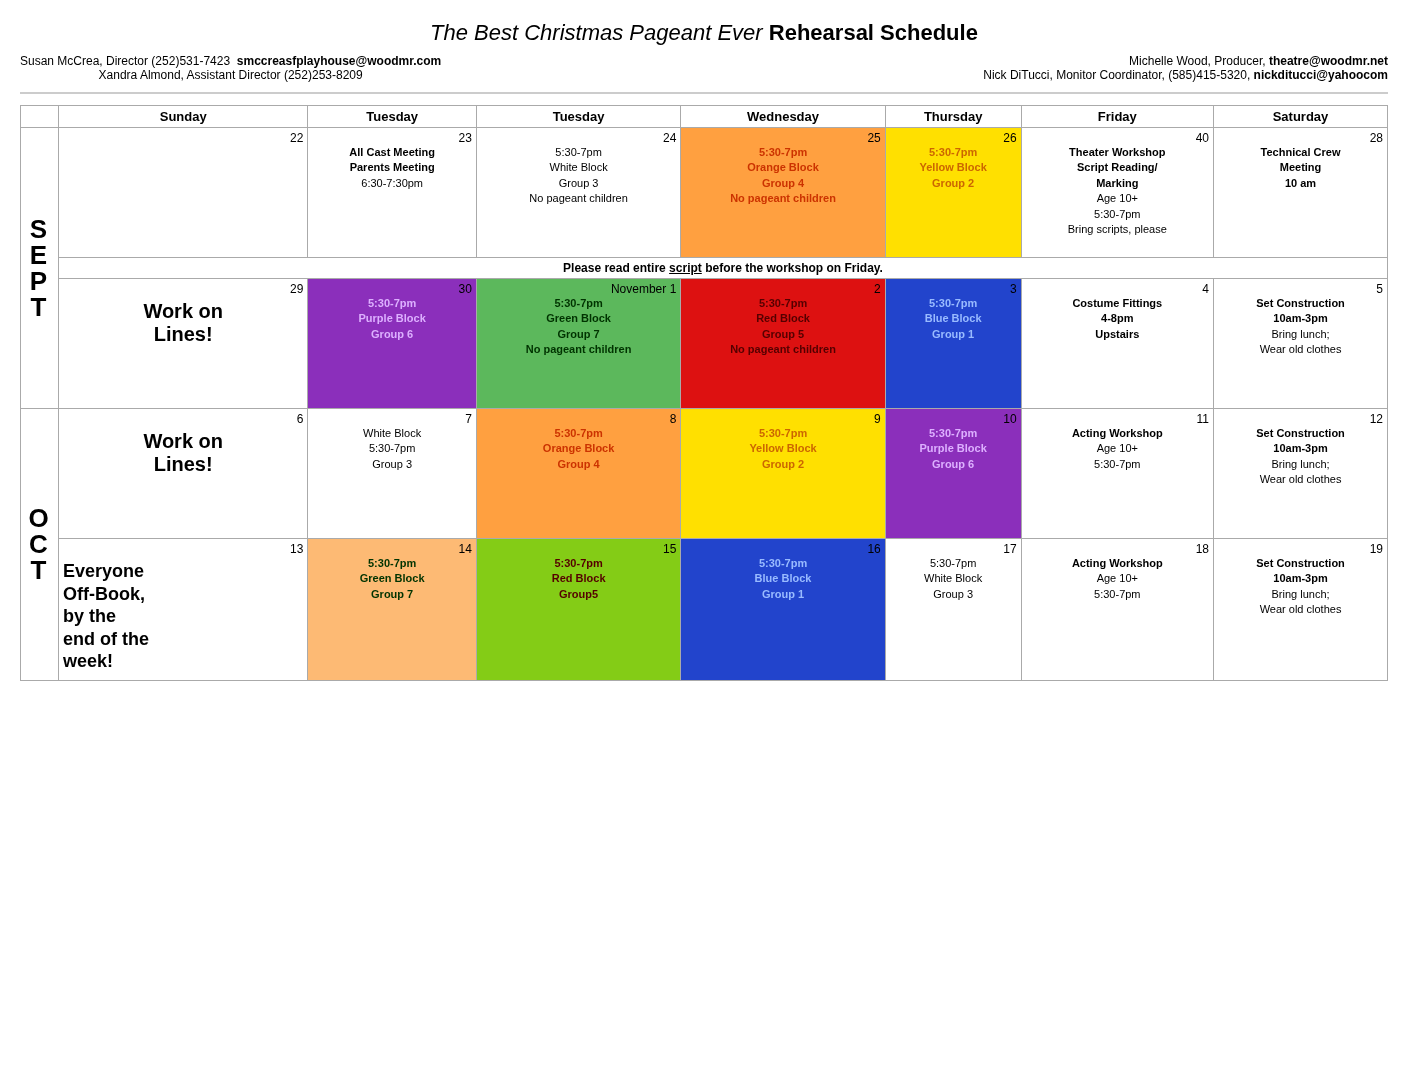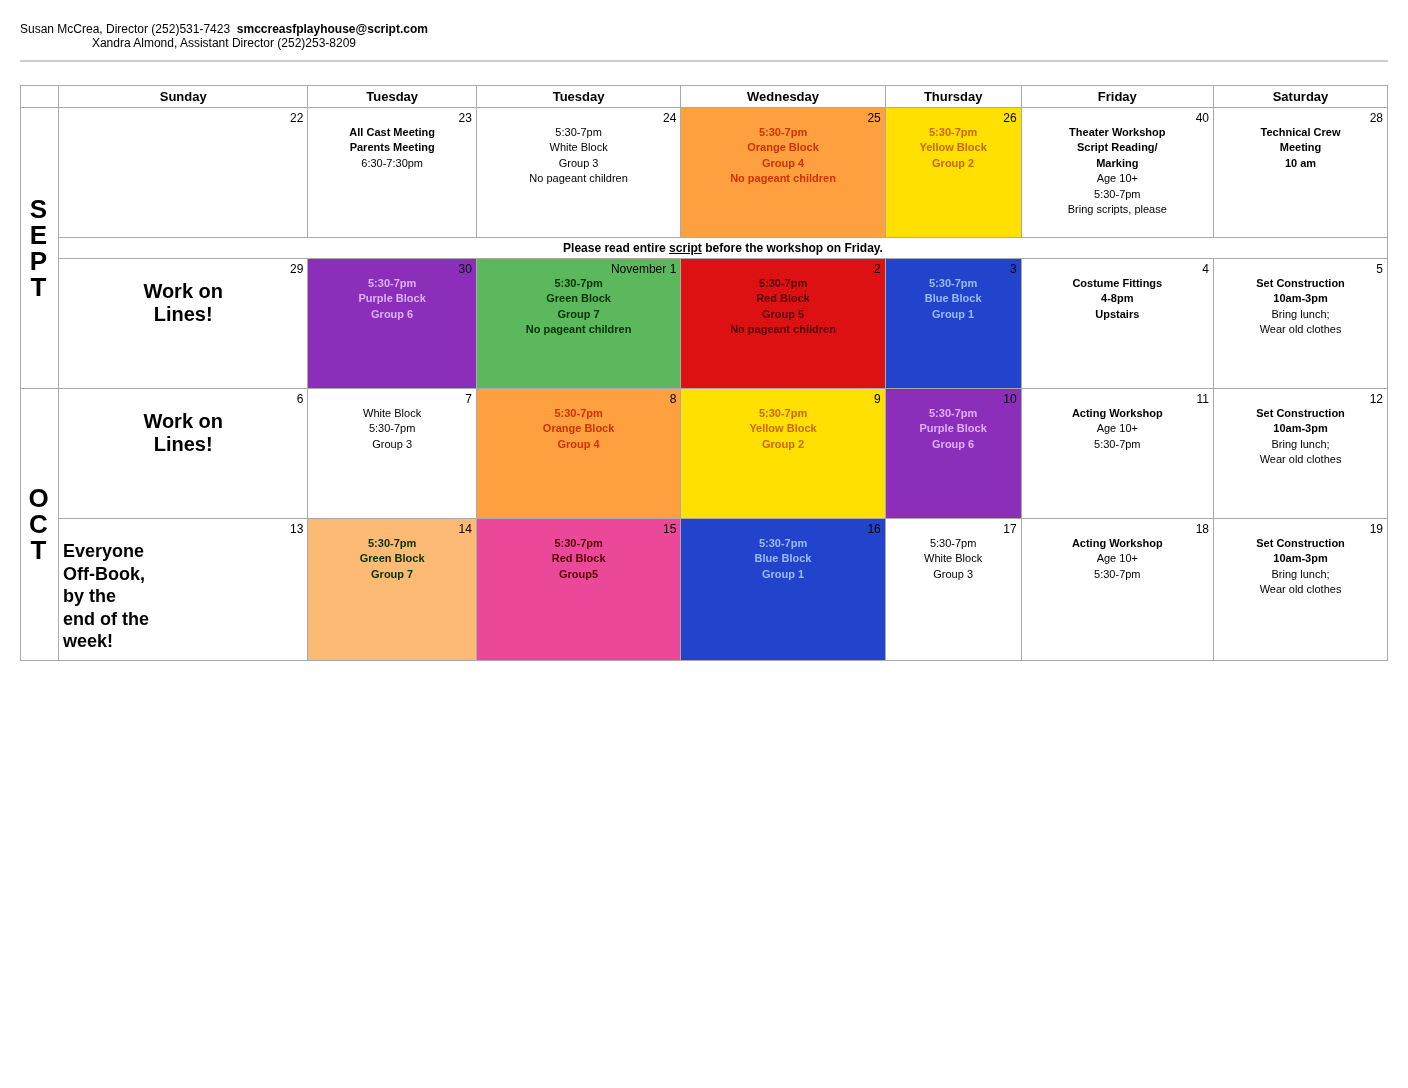--- a/index.html
+++ b/index.html
@@ -108,31 +108,43 @@
       background-color: #fff;
       text-align: center;
       font-weight: bold;
       font-size: 13px;
     }
   </style>
 </head>
 <body>
 
 <div class="header">
+  <h1>
+    <em>The Best Christmas Pageant Ever</em>
+    <strong> Rehearsal Schedule</strong>
+  </h1>
   <div class="contacts">
     <div class="left">
       <span>
-        Susan McCrea, Director (252)531-7423 &nbsp;<strong>smccreasfplayhouse@script.com</strong>
+        Susan McCrea, Director (252)531-7423 &nbsp;<strong>smccreasfplayhouse@woodmr.com</strong>
       </span>
       <span>Xandra Almond, Assistant Director  (252)253-8209</span>
     </div>
+    <div class="right">
+      <span>
+        Michelle Wood, Producer, <strong>theatre@woodmr.net</strong>
+      </span>
+      <span>
+        Nick DiTucci, Monitor Coordinator, (585)415-5320, <strong>nickditucci@yahoocom</strong>
+      </span>
+    </div>
   </div>
 </div>
 
-<table class="main-table" style="margin-top:23px;">
+<table class="main-table" style="margin-top:11px;">
   <thead>
     <tr class="header-row">
       <th style="width:38px; border:1px solid #aaa;"></th>
       <th class="day-header">Sunday</th>
       <th class="day-header">Tuesday</th>
       <th class="day-header">Tuesday</th>
       <th class="day-header">Wednesday</th>
       <th class="day-header">Thursday</th>
       <th class="day-header">Friday</th>
       <th class="day-header">Saturday</th>
@@ -266,21 +278,21 @@
       <td style="height:140px;">
         <span class="date-num">13</span>
         <div class="everyone-text">Everyone<br>Off-Book,<br>by the<br>end of the<br>week!</div>
       </td>
 
       <td style="height:140px; background-color:#fdba74;">
         <span class="date-num">14</span>
         <div class="event-text" style="color:#003300; font-weight:bold;">5:30-7pm<br>Green Block<br>Group 7</div>
       </td>
 
-      <td style="height:140px; background-color:#ec4899;">
+      <td style="height:140px; background-color:#84cc16;">
         <span class="date-num">15</span>
         <div class="event-text" style="color:#550000; font-weight:bold;">5:30-7pm<br>Red Block<br>Group5</div>
       </td>
 
       <td style="height:140px; background-color:#2244CC;">
         <span class="date-num">16</span>
         <div class="event-text" style="color:#99BBFF; font-weight:bold;">5:30-7pm<br>Blue Block<br>Group 1</div>
       </td>
 
       <td style="height:140px;">

